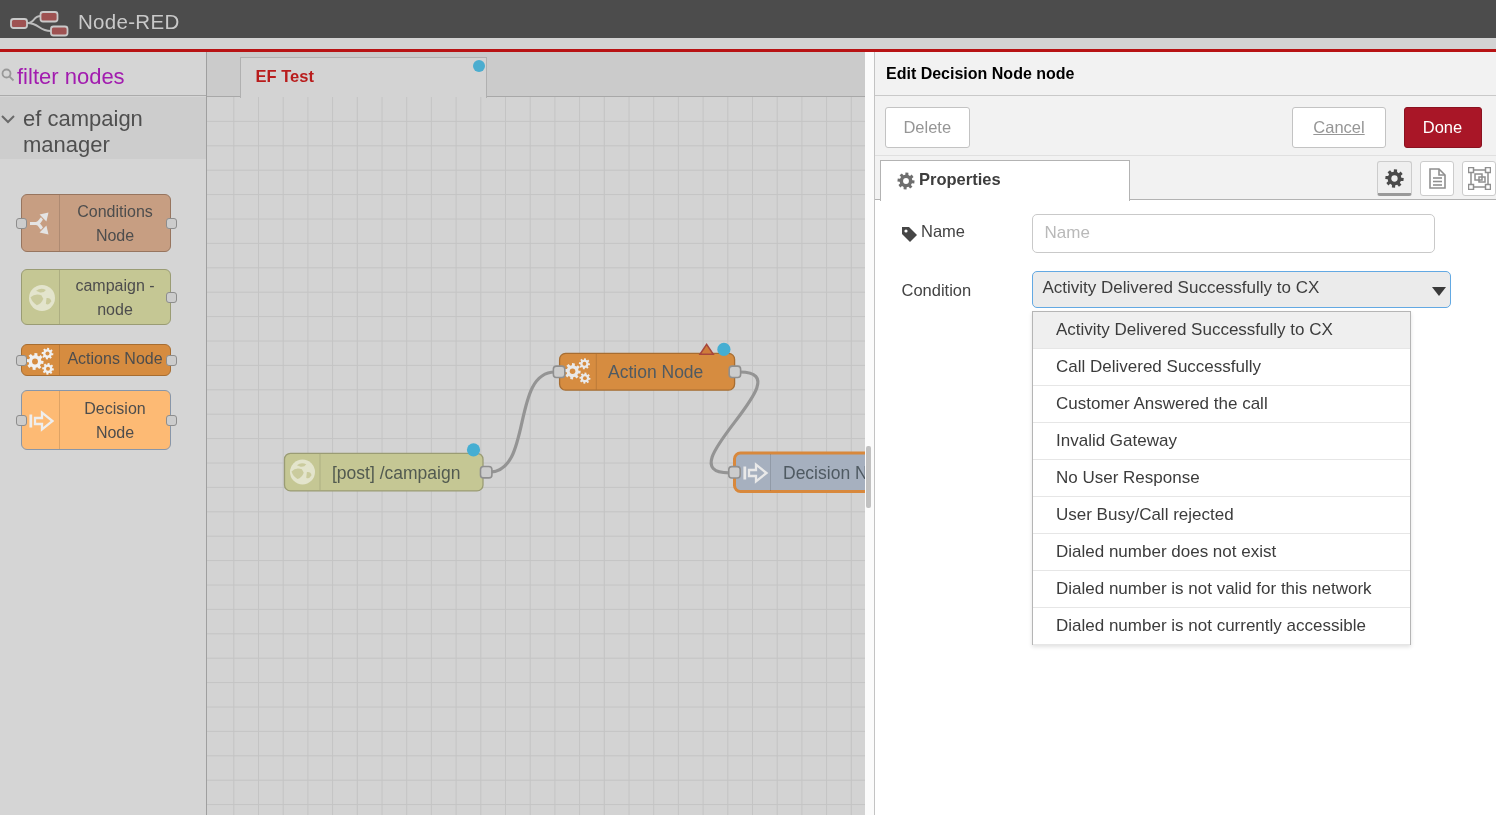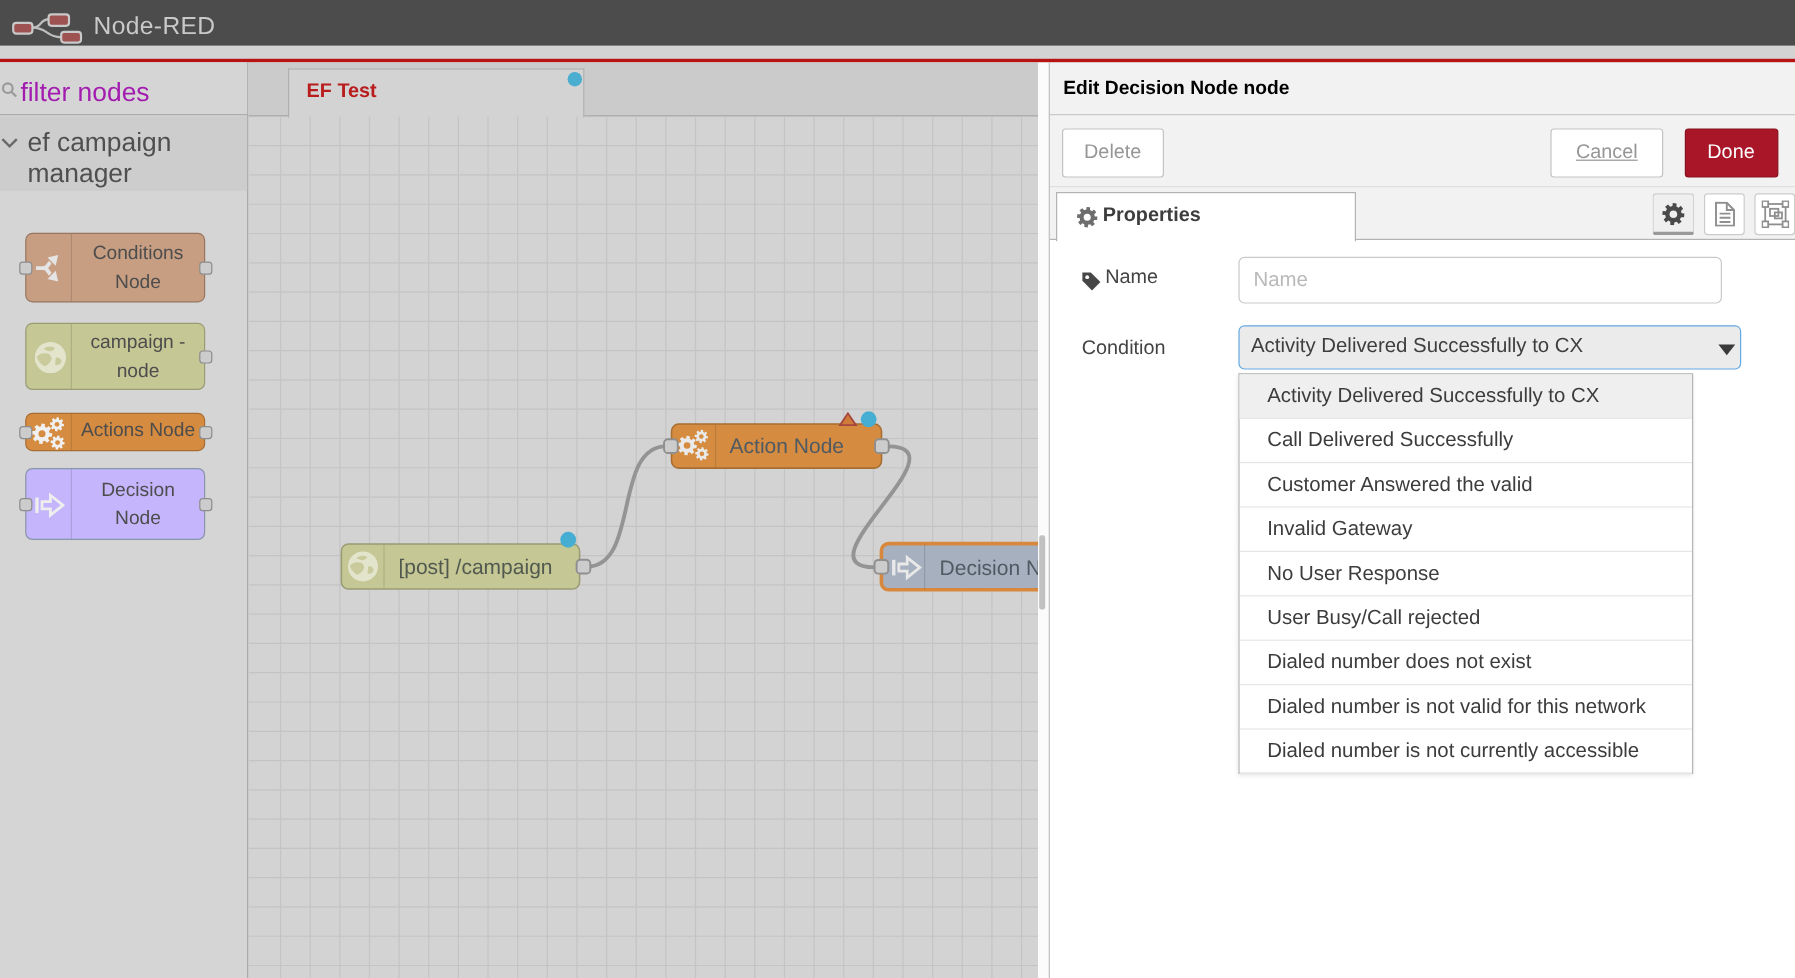--- a/index.html
+++ b/index.html
@@ -127,21 +127,21 @@
             <path d="M27.89,21.45 L 27.66,23.46 L 26.05,23.42 L 25.40,24.54 L 26.41,25.71 L 24.83,26.98 L 23.72,25.81 L 22.47,26.14 L 22.35,27.69 L 20.34,27.46 L 20.38,25.85 L 19.26,25.20 L 18.09,26.21 L 16.82,24.63 L 17.99,23.52 L 17.66,22.27 L 16.11,22.15 L 16.34,20.14 L 17.95,20.18 L 18.60,19.06 L 17.59,17.89 L 19.17,16.62 L 20.28,17.79 L 21.53,17.46 L 21.65,15.91 L 23.66,16.14 L 23.62,17.75 L 24.74,18.40 L 25.91,17.39 L 27.18,18.97 L 26.01,20.08 L 26.34,21.33 Z" fill="#f0f0f0"></path>
             <circle cx="22" cy="21.8" r="3.93" fill="#f0f0f0"></circle>
             <circle cx="22" cy="21.8" r="2.01" fill="#d68c40"></circle>
           </g>
         </svg>
       <div class="plabel" style="top:5.5px;">Actions Node</div>
       <div class="port" style="left:-6.5px;top:10px;"></div>
       <div class="port" style="right:-6.5px;top:10px;"></div>
     </div>
 
-    <div class="pnode" style="top:338.5px;height:60px;background:#c4b5fd;border-color:#8896a9;">
+    <div class="pnode" style="top:338.5px;height:60px;background:#fdba74;border-color:#8896a9;">
       <div class="sep"></div>
       <svg class="abs" style="left:7px;top:18px" width="25" height="24" viewBox="0 0 25 24">
           <g class="barrow">
             <path d="M6 9 h7 v-5.3 l10.5 8.3 l-10.5 8.3 v-5.3 h-7 z" fill="none" stroke="#eeeeee" stroke-width="2.3"></path>
             <line x1="1.8" y1="5.5" x2="1.8" y2="18.5" stroke="#eeeeee" stroke-width="2.8"></line>
           </g>
         </svg>
       <div class="plabel" style="top:9px;">Decision</div>
       <div class="plabel" style="top:32.5px;">Node</div>
       <div class="port" style="left:-6.5px;top:24px;"></div>
@@ -324,21 +324,21 @@
           <div class="abs" id="name-ph">Name</div>
         </div>
       <div class="abs flabel" style="left:26.5px;top:82px;line-height:17px;">Condition</div>
       <div class="abs" id="sel">
           <div class="abs" id="sel-text">Activity Delivered Successfully to CX</div>
           <div class="abs" id="caret"></div>
         </div>
       <div class="abs" id="dropdown">
           <div class="ditem" style="top:0.0px;background:#efefef;">Activity Delivered Successfully to CX</div>
           <div class="ditem" style="top:37.0px;">Call Delivered Successfully</div>
-          <div class="ditem" style="top:74.1px;">Customer Answered the valid</div>
+          <div class="ditem" style="top:74.1px;">Customer Answered the call</div>
           <div class="ditem" style="top:111.1px;">Invalid Gateway</div>
           <div class="ditem" style="top:148.2px;">No User Response</div>
           <div class="ditem" style="top:185.3px;">User Busy/Call rejected</div>
           <div class="ditem" style="top:222.3px;">Dialed number does not exist</div>
           <div class="ditem" style="top:259.3px;">Dialed number is not valid for this network</div>
           <div class="ditem" style="top:296.4px;">Dialed number is not currently accessible</div>
         </div>
     </div>
   </div>
 </div>

